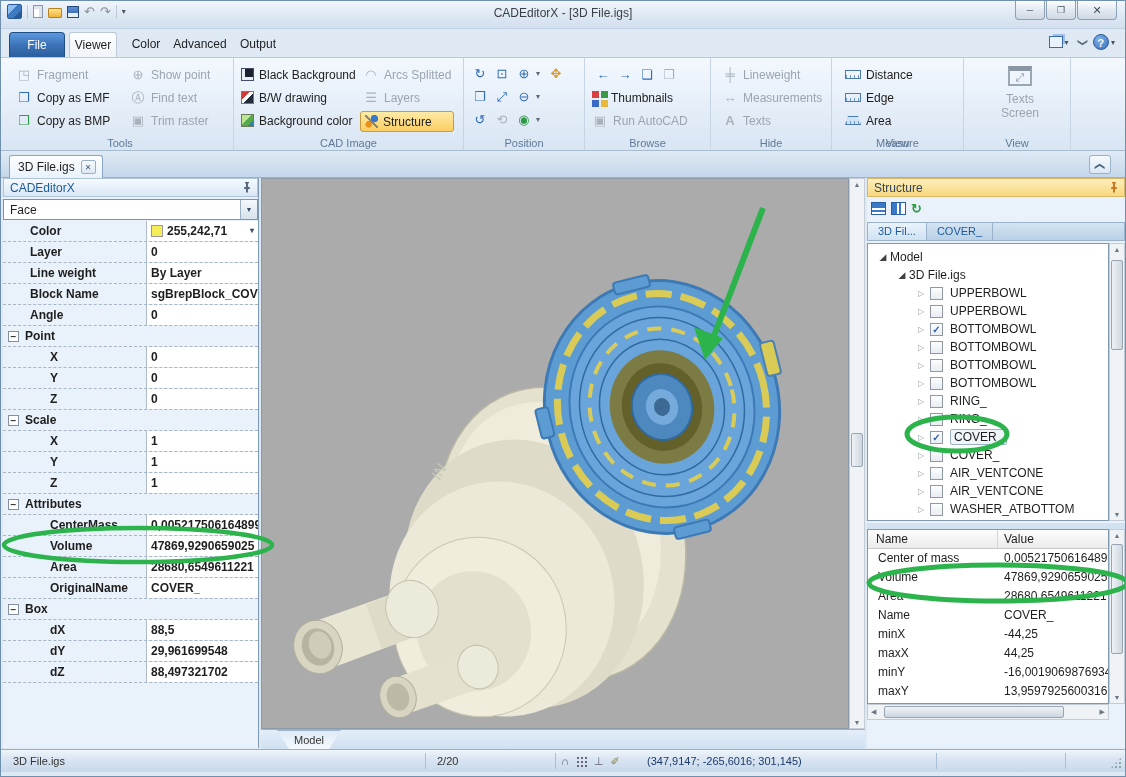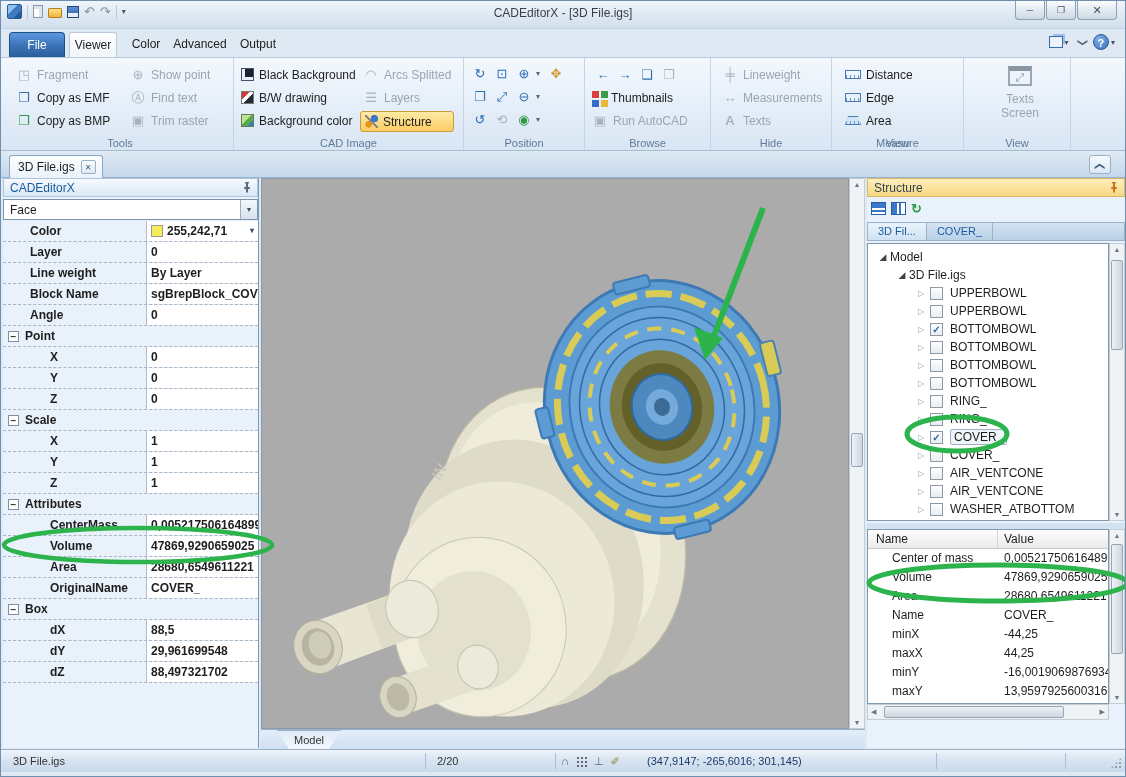--- a/index.html
+++ b/index.html
@@ -142,21 +142,21 @@
     font-size:10px; line-height:12px; text-align:center; color:#2a5db0; font-weight:bold; flex:none; }
   .tlabel.selected { border:1px solid #9ab0c6; background:#f0f5fa; border-radius:2px; padding:0 3px; }
   .tree-scroll { position:absolute; left:242px; top:65px; width:16px; height:278px; background:#f0f3f6; border:1px solid #c4cdd6; }
   .splitter { position:absolute; left:0; top:345px; width:100%; height:6px; background:#d3e2f0; }
 
   .dtable { position:absolute; left:0; top:351px; width:242px; height:175px; background:#fff; border:1px solid #8098b0; overflow:hidden; }
   .thead { display:flex; height:19px; background:linear-gradient(#fdfdfd,#ebebeb); border-bottom:1px solid #c8c8c8; font-size:12px; color:#1e1e1e; }
   .thead .c1 { width:130px; padding-left:8px; border-right:1px solid #d4d4d4; line-height:18px; }
   .thead .c2 { flex:1; padding-left:6px; line-height:18px; }
   .trow { display:flex; height:19px; font-size:12px; color:#1e1e1e; }
-  .trow .c1 { width:130px; padding-left:24px; line-height:18px; overflow:hidden; white-space:nowrap; }
+  .trow .c1 { width:130px; padding-left:10px; line-height:18px; overflow:hidden; white-space:nowrap; }
   .trow .c2 { flex:1; padding-left:6px; line-height:18px; overflow:hidden; white-space:nowrap; }
   .dt-vscroll { position:absolute; left:242px; top:351px; width:16px; height:175px; background:#f0f3f6; border:1px solid #c4cdd6; }
   .dt-hscroll { position:absolute; left:0; top:526px; width:242px; height:16px; background:#f0f3f6; border:1px solid #c4cdd6; }
   .hthumb { position:absolute; top:1px; height:12px; background:linear-gradient(#eef2f6,#cdd6df); border:1px solid #99a5b2; border-radius:2px; }
   .hsb-arrow { position:absolute; top:0; font-size:7px; color:#6a7684; line-height:14px; }
 
   .filter-input { position:absolute; left:0; top:546px; width:256px; height:22px; border:1px solid #8098b0; background:#fff;
     font-size:12px; padding:0 6px; font-family:"Liberation Sans",sans-serif; color:#1e1e1e; }
   .filter-input::placeholder { color:#8a929a; }
 

